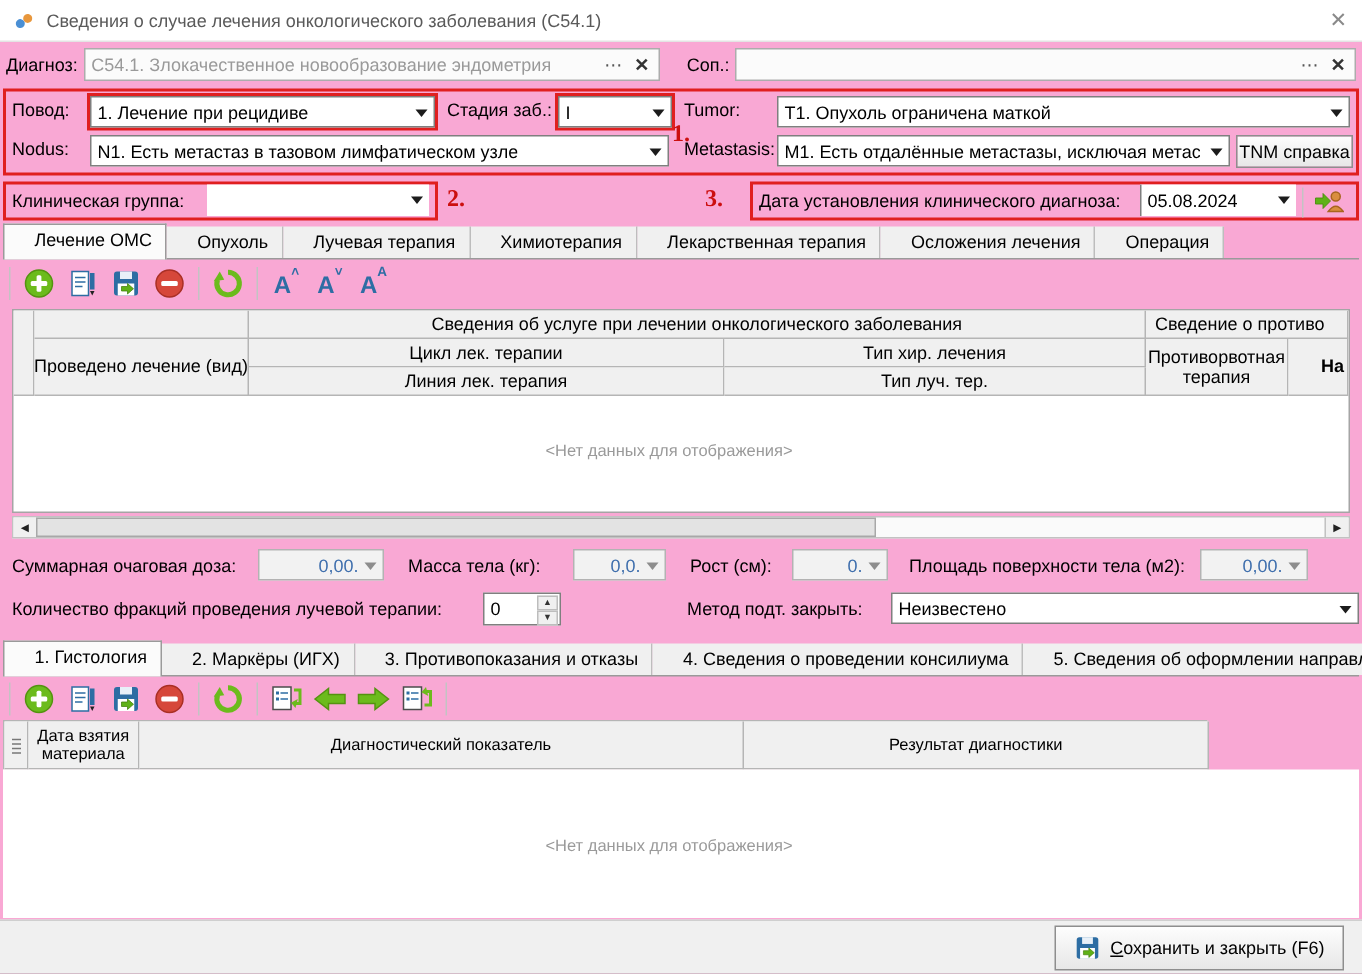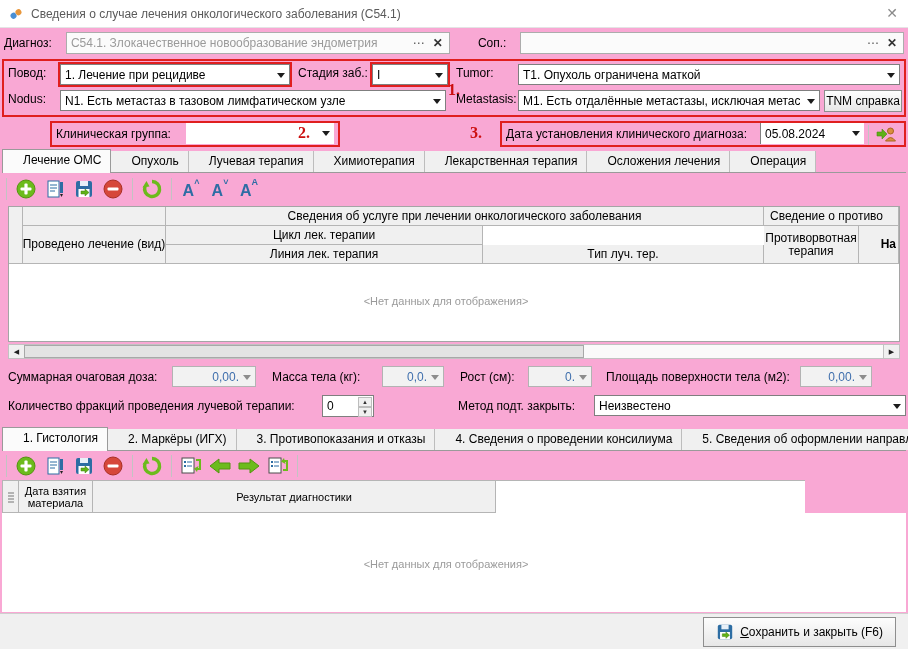--- a/index.html
+++ b/index.html
@@ -14,21 +14,21 @@
   .field{position:relative;height:20px;border:1px solid #acacac;background:#fbfbfb;display:flex;align-items:center;padding:0 4px;box-sizing:border-box;}
   .fieldtext{flex:1;overflow:hidden;white-space:nowrap;}
   .fieldtext.gray{color:#9a9a9a;}
   .dots{color:#555;padding:0 5px;cursor:pointer;letter-spacing:1px;}
   .clr{color:#333;font-weight:bold;cursor:pointer;padding:0 2px;}
   .combo{position:absolute;height:21px;border:1px solid #7f7f7f;background:#fff;display:flex;align-items:center;padding:0 16px 0 4px;box-sizing:border-box;cursor:pointer;}
   .combo .ctext{overflow:hidden;white-space:nowrap;}
   .arr{position:absolute;right:4px;top:8px;width:0;height:0;border-left:4px solid transparent;border-right:4px solid transparent;border-top:5px solid #1c1c1c;}
   .combo.redbrd{box-shadow:0 0 0 2px #e01f1f;}
   
-  .diagrow{position:absolute;left:0;top:31px;width:100%;height:24px;display:flex;align-items:center;padding:0 4px;box-sizing:border-box;gap:14px;}
+  .diagrow{position:absolute;left:0;top:31px;width:100%;height:24px;display:flex;align-items:center;padding:0 4px;box-sizing:border-box;gap:4px;}
   .diagrow .field{height:22px;}
   .group1{position:absolute;left:2px;top:59px;width:904px;height:58px;border:2px solid #e01f1f;box-sizing:border-box;}
   .group1 .lbl,.clinrow .lbl{position:absolute;top:5px;}
   .ann{position:absolute;color:#cc0f0f;font-weight:bold;font-family:"Liberation Serif",serif;font-size:16px;}
   .clinrow{position:absolute;left:0;top:121px;width:100%;height:27px;}
   .redbox{position:absolute;border:2px solid #e01f1f;box-sizing:border-box;height:26px;}
   
   .tabbar{position:absolute;left:2px;right:2px;height:23px;border-bottom:1px solid #9a9a9a;display:flex;align-items:flex-end;}
   .tab{padding:3px 9px 4px 20px;border-right:1px solid #bdbdbd;background:#f0f0f0;cursor:pointer;white-space:nowrap;}
   .tab.active{background:#fbfbfb;border:1px solid #9a9a9a;border-bottom:none;margin-bottom:-1px;padding-bottom:6px;position:relative;z-index:2;}
@@ -130,21 +130,21 @@
     <div class="combo" style="left:514px;top:29px;width:302px;">
       <span class="ctext">M1. Есть отдалённые метастазы, исключая метас</span>
       <span class="arr"></span>
     </div>
     <div class="tnmbtn" style="left:820px;top:29px;width:78px;">
       <span>TNM справка</span>
     </div>
   </div>
 
   <div class="clinrow">
-    <div class="redbox" style="left:2px;width:290px;margin-left:48px;">
+    <div class="redbox" style="left:2px;width:290px;">
       <span class="lbl" style="position:absolute;left:4px;top:4px;">Клиническая группа:</span>
       <div class="combo" style="left:134px;top:0px;width:148px;border:none;background:#fff;">
         <span class="ctext"></span>
         <span class="arr"></span>
       </div>
     </div>
     <span class="ann" style="left:298px;top:3px;">2.</span>
     <span class="ann" style="left:470px;top:3px;">3.</span>
     <div class="redbox" style="left:500px;width:406px;">
       <span class="lbl" style="position:absolute;left:4px;top:4px;">Дата установления клинического диагноза:</span>
@@ -239,20 +239,21 @@
 
   <div class="t1">
     <div class="hdr">
       <div class="hcell" style="grid-column:1;grid-row:1/4;"></div>
       <div class="hcell" style="grid-column:2;grid-row:1;"></div>
       <div class="hcell" style="grid-column:3/5;grid-row:1;">Сведения об услуге при лечении онкологического заболевания</div>
       <div class="hcell" style="grid-column:5/7;grid-row:1;justify-content:flex-start;padding-left:6px;">Сведение о противо</div>
       <div class="hcell" style="grid-column:2;grid-row:2/4;">Проведено лечение (вид)</div>
       <div class="hcell" style="grid-column:3;grid-row:2;">Цикл лек. терапии</div>
       <div class="hcell" style="grid-column:3;grid-row:3;">Линия лек. терапия</div>
+      <div class="hcell" style="grid-column:4;grid-row:2;">Тип хир. лечения</div>
       <div class="hcell" style="grid-column:4;grid-row:3;">Тип луч. тер.</div>
       <div class="hcell wrap" style="grid-column:5;grid-row:2/4;">Противорвотная терапия</div>
       <div class="hcell" style="grid-column:6;grid-row:2/4;justify-content:flex-end;padding-right:2px;font-weight:bold;">На</div>
     </div>
     <div class="emptytext" style="top:88px;">&lt;Нет данных для отображения&gt;</div>
   </div>
 
   <div class="hscroll">
     <div class="sbtn" style="left:0;">◀</div>
     <div class="sthumb"></div>
@@ -403,20 +404,21 @@
   <div class="t2hdr">
     <div class="hcell">
         <svg width="8" height="12" viewBox="0 0 8 12">
           <line x1="1" y1="2" x2="7" y2="2" stroke="#777"></line>
           <line x1="1" y1="5" x2="7" y2="5" stroke="#777"></line>
           <line x1="1" y1="8" x2="7" y2="8" stroke="#777"></line>
           <line x1="1" y1="11" x2="7" y2="11" stroke="#777"></line>
         </svg>
       </div>
     <div class="hcell wrap">Дата взятия материала</div>
+    <div class="hcell">Диагностический показатель</div>
     <div class="hcell">Результат диагностики</div>
   </div>
   <div class="t2body">
     <div class="emptytext" style="top:45px;">&lt;Нет данных для отображения&gt;</div>
   </div>
 
   <div class="footer">
     <div class="btn">
       <span>
           <svg width="18" height="18" viewBox="0 0 20 20">

